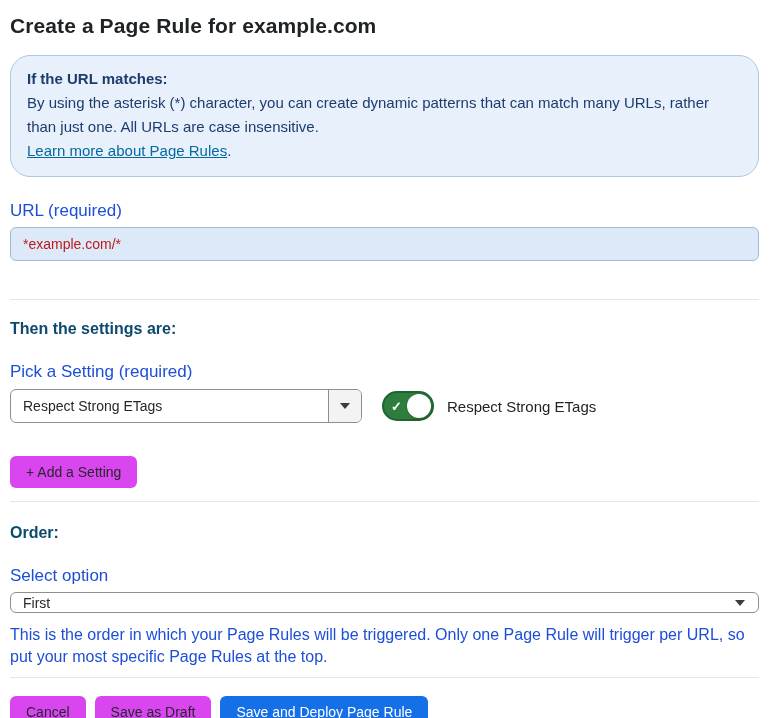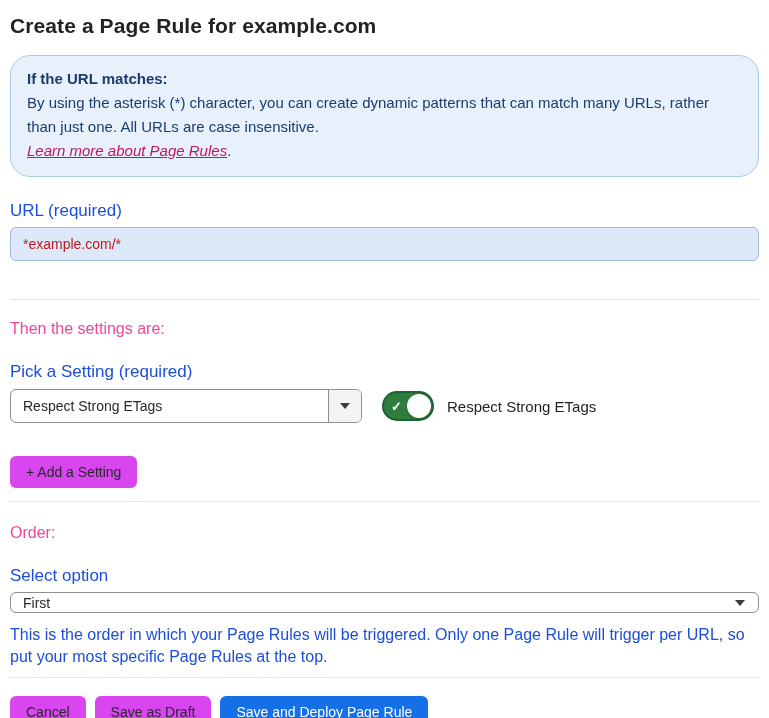--- a/index.html
+++ b/index.html
@@ -25,24 +25,23 @@
     background: #e7f0fb;
     border: 1px solid #a9c9ea;
     border-radius: 20px;
     padding: 11px 16px 13px 16px;
     color: #1d3c6e;
     font-size: 15px;
     line-height: 24px;
   }
   .info-box-heading { font-weight: bold; }
   .info-link {
-    color: #be185d;
+    color: #0369a1;
     text-decoration: underline;
     cursor: pointer;
-    font-style: italic;
   }
   .info-link-suffix { color: #1d3c6e; }
 
   .field-label {
     font-size: 17px;
     color: #1d4ed8;
     margin-top: 24px;
   }
 
   .url-input {
@@ -64,22 +63,22 @@
     border: none;
     border-top: 1px solid #e5e6e8;
     height: 0;
   }
   .divider-1 { margin-top: 38px; }
   .divider-2 { margin-top: 13px; }
   .divider-3 { margin-top: 9px; }
 
   .section-heading {
     font-size: 16px;
-    font-weight: normal;
-    color: #ec4899;
+    font-weight: bold;
+    color: #0c4a6e;
   }
   .settings-heading { margin-top: 20px; }
   .order-heading { margin-top: 22px; }
 
   .setting-row {
     margin-top: 7px;
     display: flex;
     align-items: center;
   }
 

